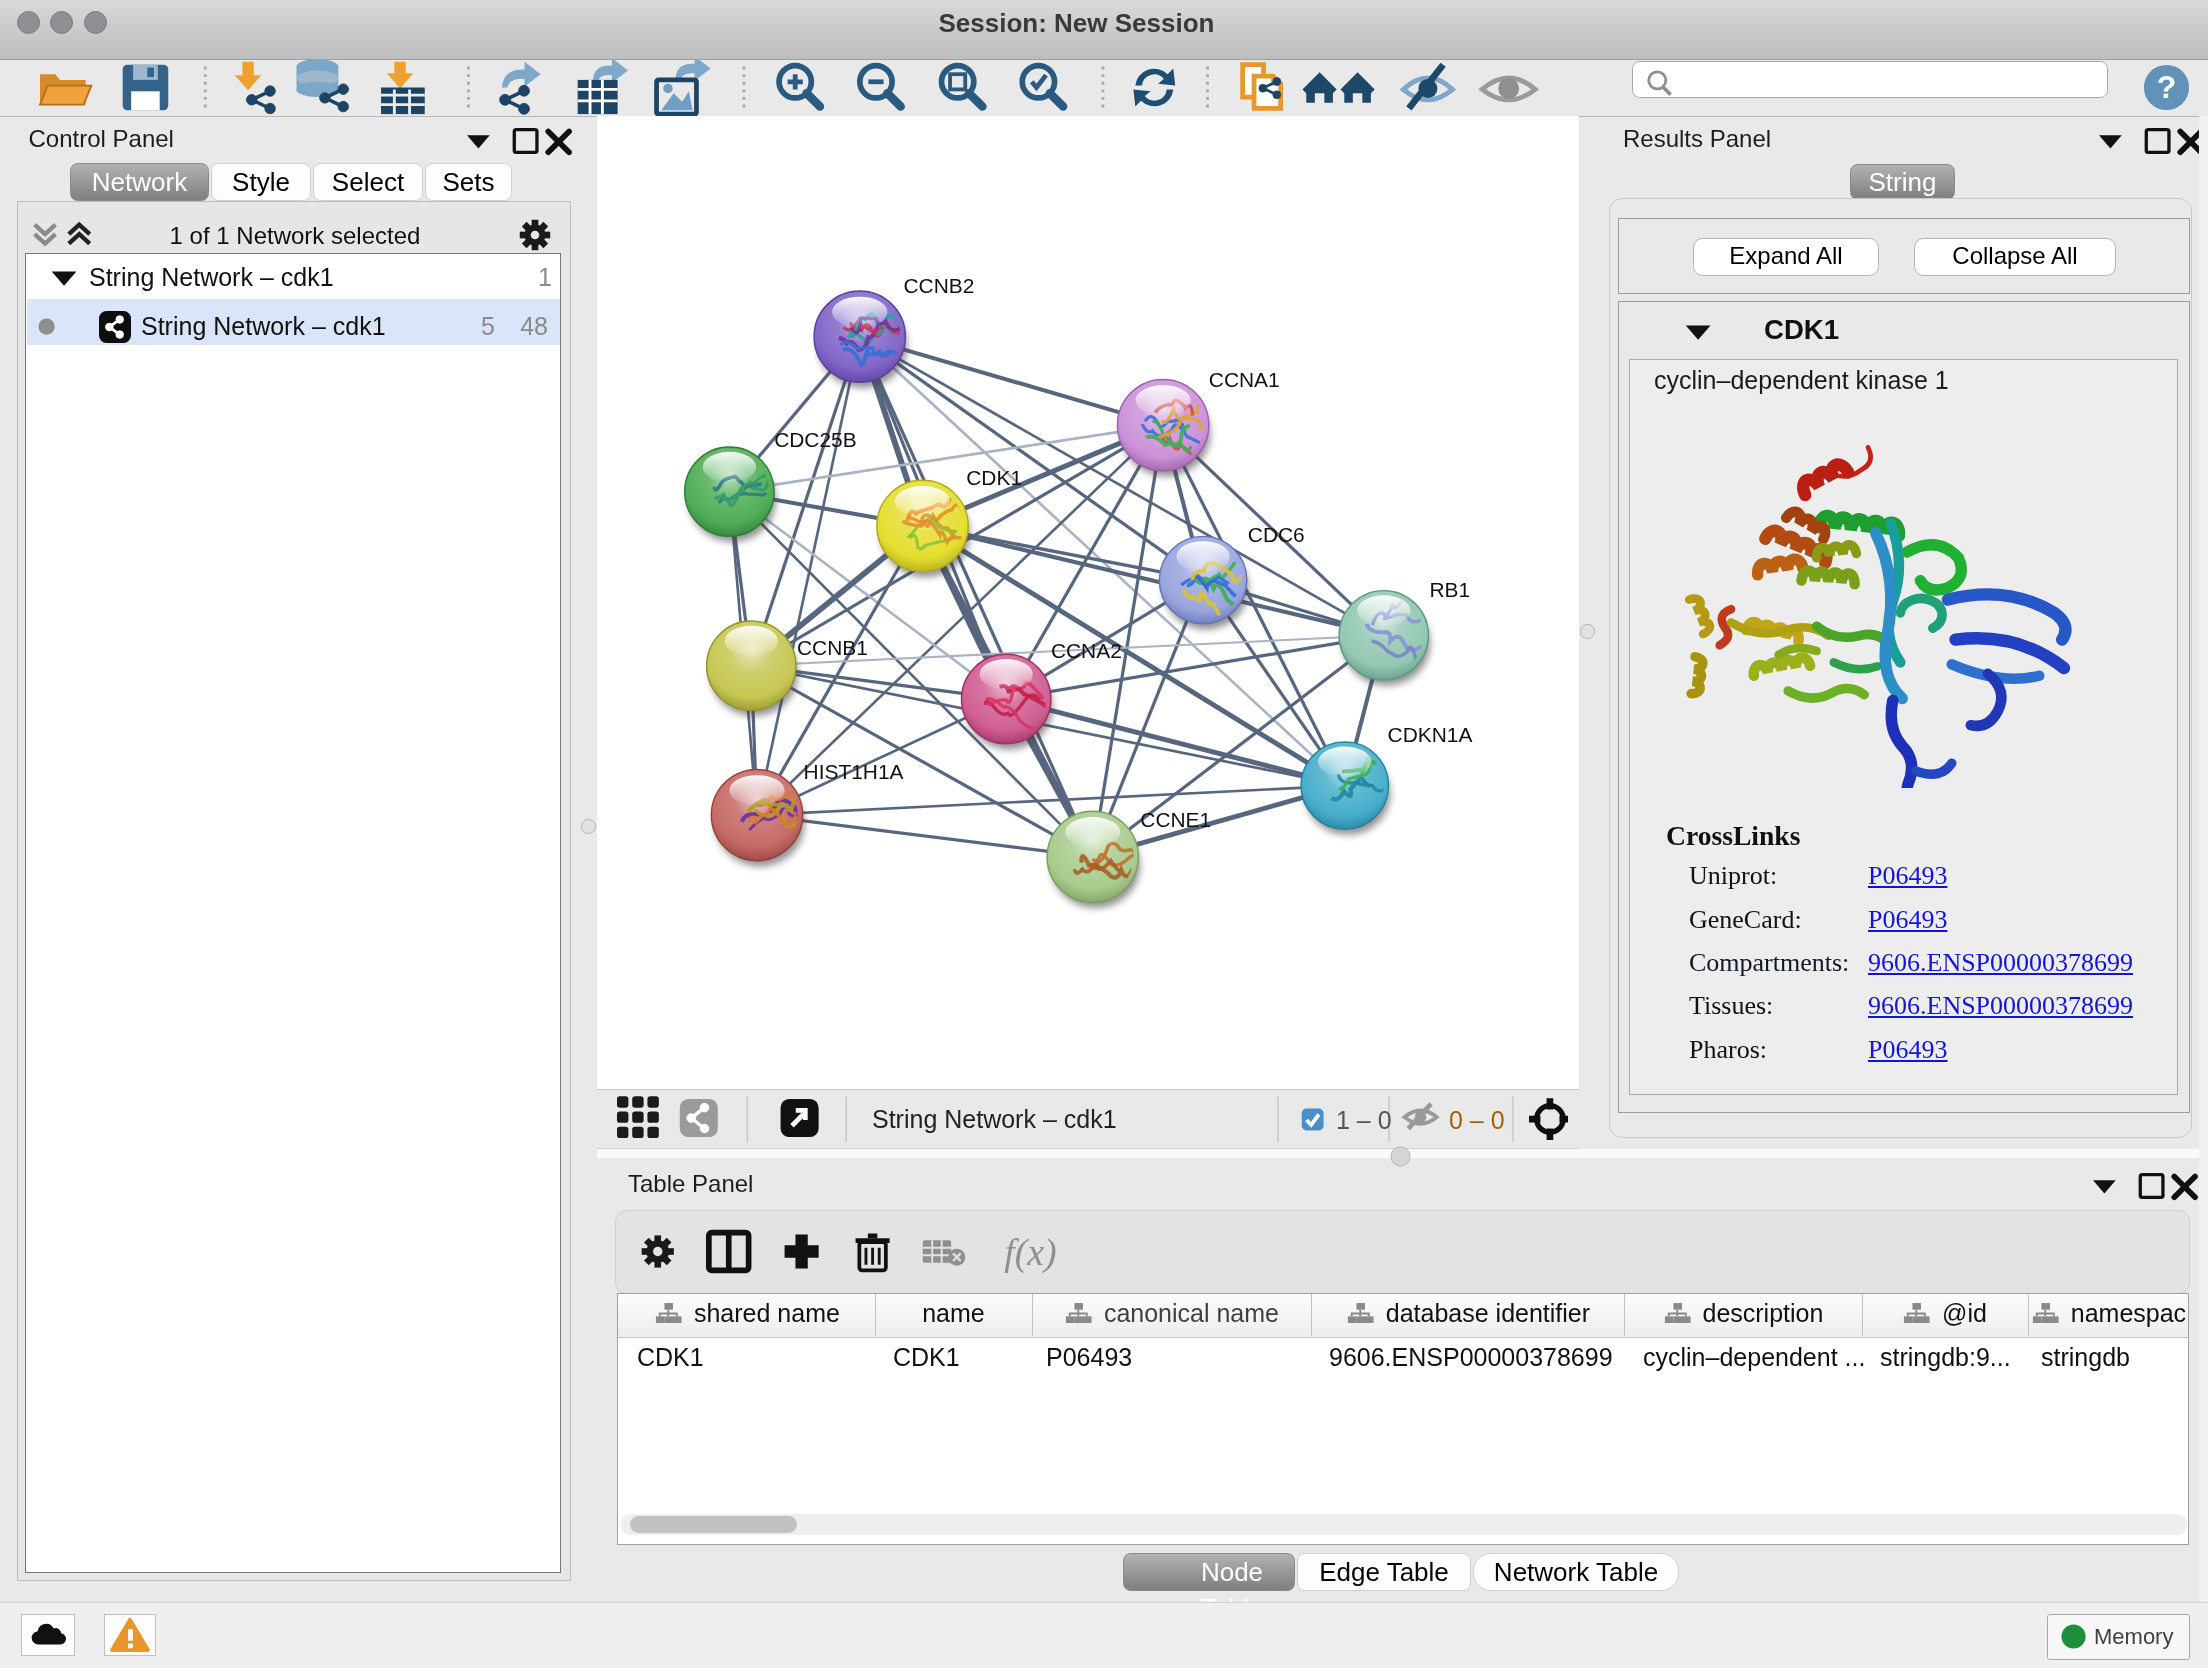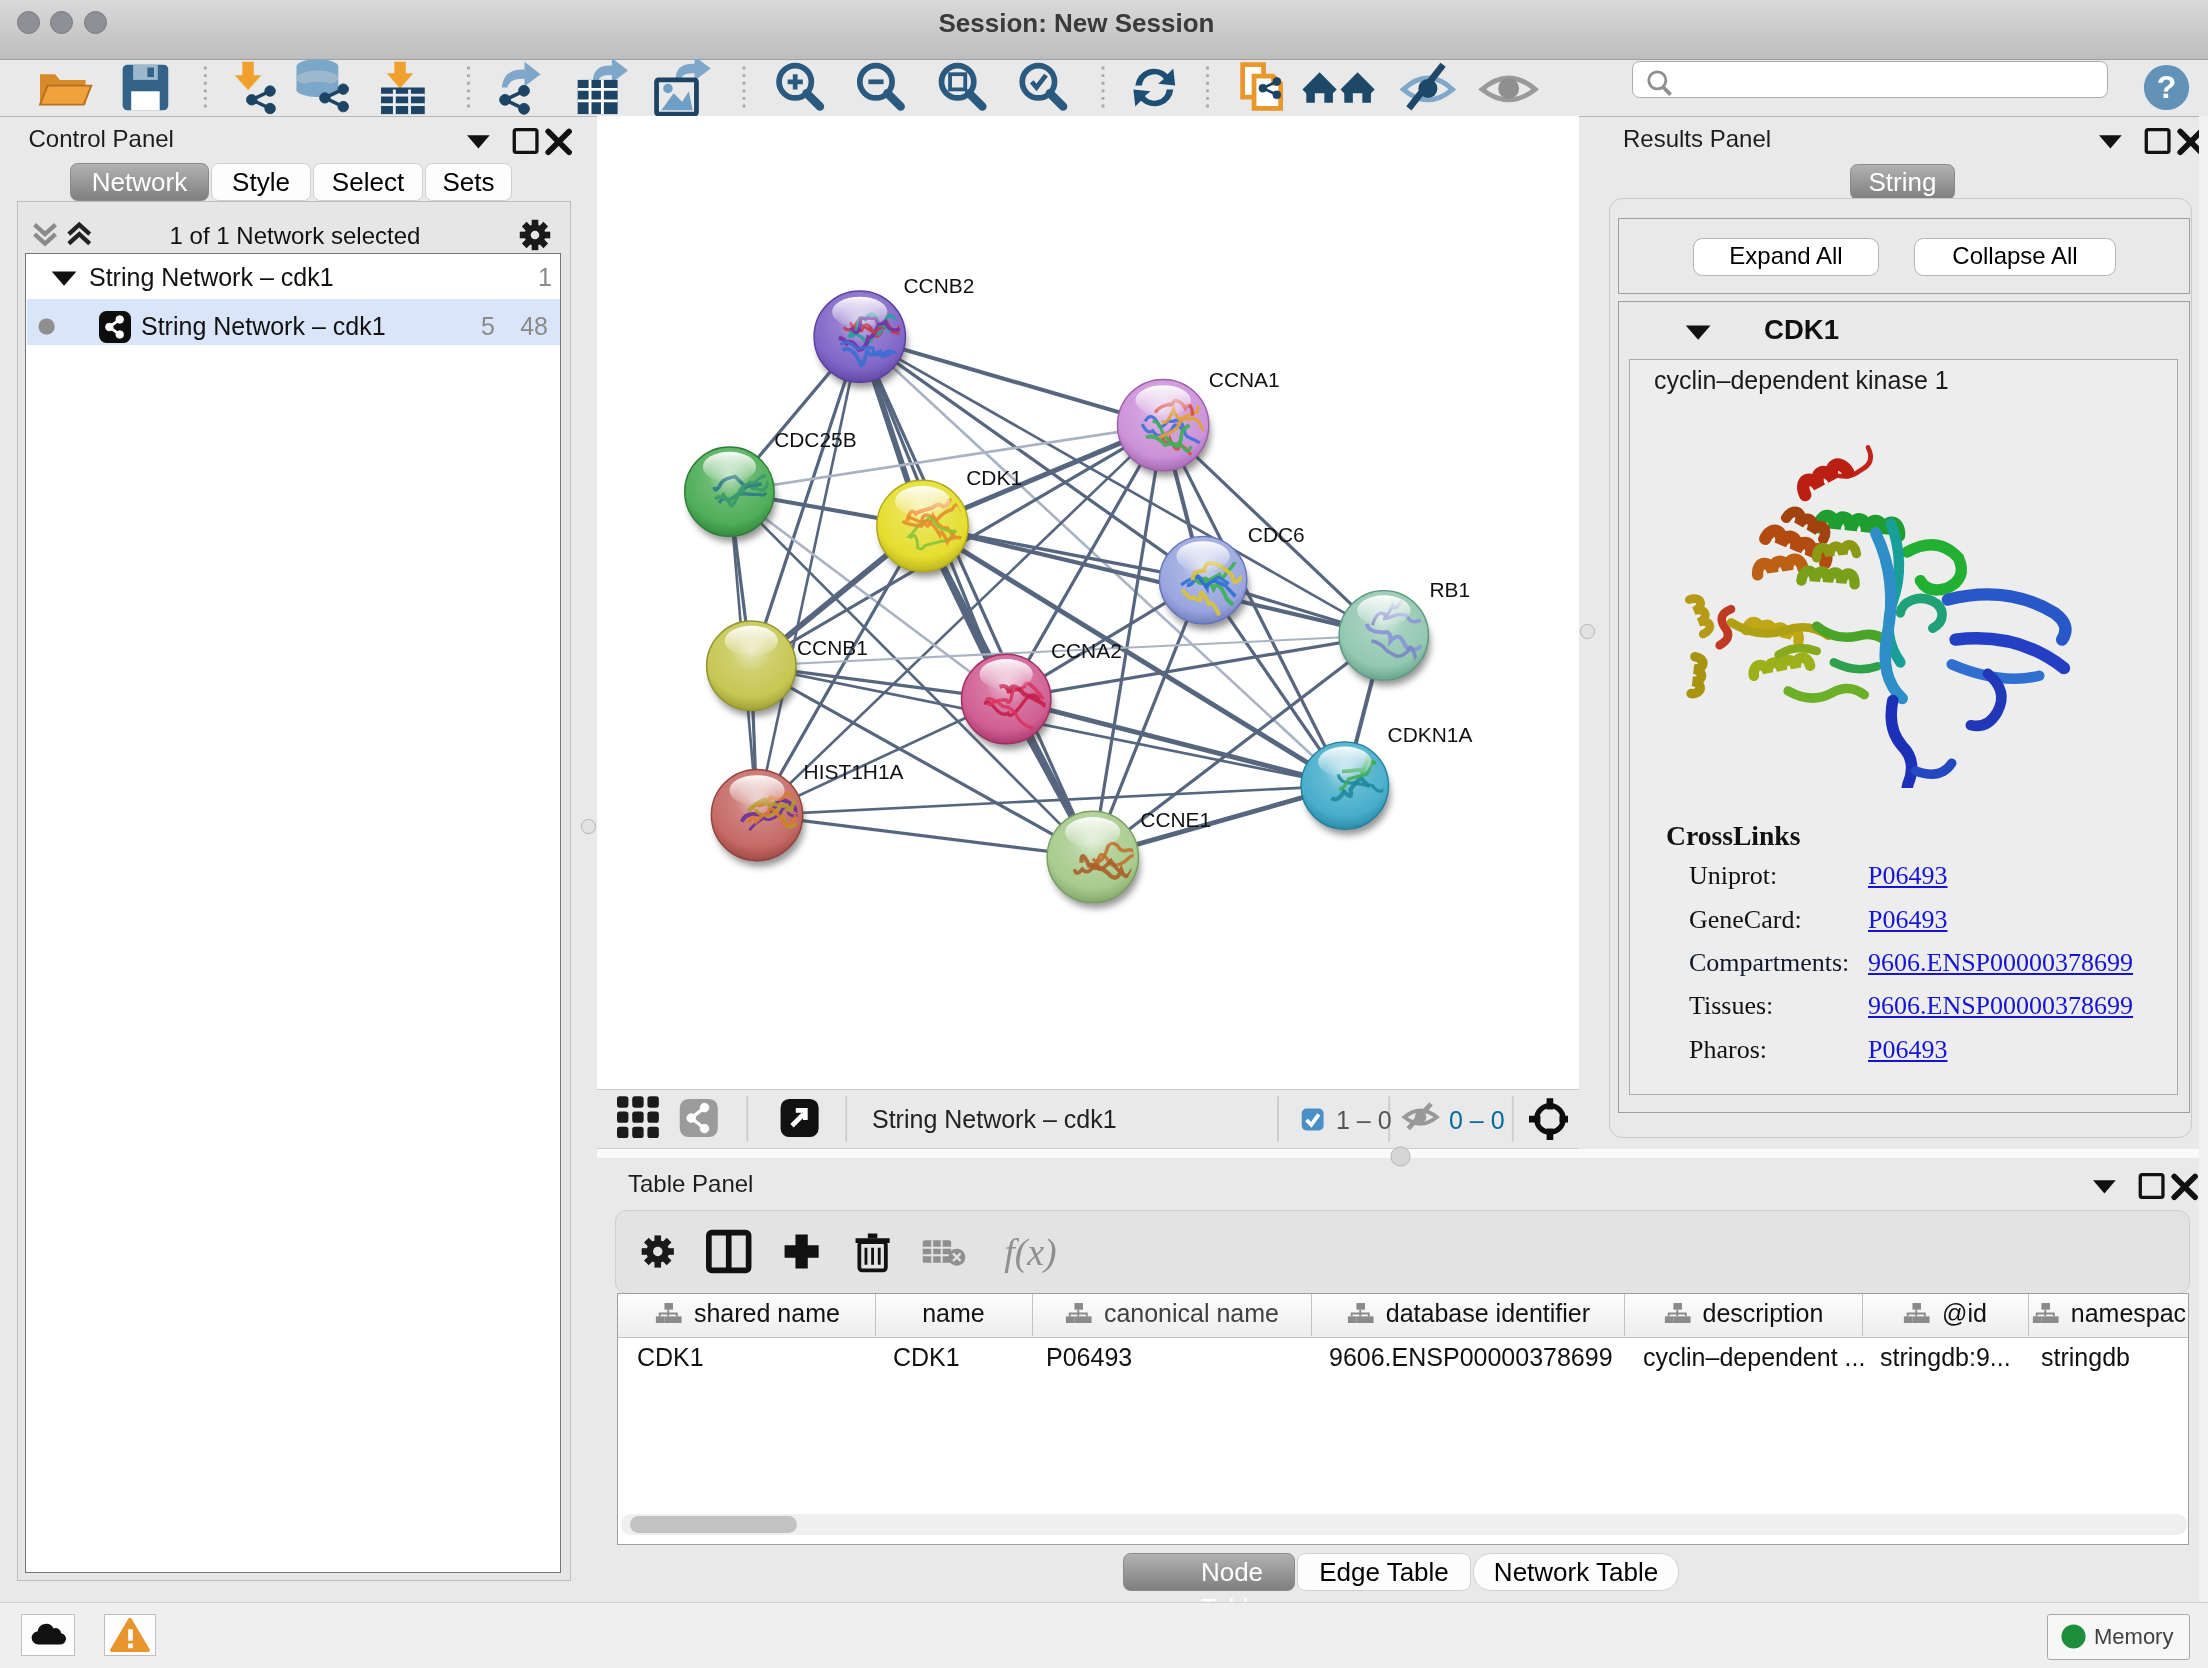--- a/index.html
+++ b/index.html
@@ -546,21 +546,21 @@
   <line x1="4" y1="24" x2="28" y2="-2" stroke="#7f7f7f" stroke-width="5"></line>
     </g>
  <line x1="942" y1="0" x2="942" y2="48" stroke="#cdcdcd" stroke-width="2"></line>
  <g transform="translate(981,24)" fill="none" stroke="#0d0d0d">
   <circle r="14" stroke-width="5.5"></circle>
   <path d="M0,-22 V-10 M0,10 V22 M-22,0 H-10 M10,0 H22" stroke-width="7"></path>
     </g>
 </svg>
 <div class="abs" style="left:872px;top:1105px;font-size:25px;color:#222;">String Network – cdk1</div>
 <div class="abs" style="left:1336px;top:1106px;font-size:25px;color:#555;">1 – 0</div>
-<div class="abs" style="left:1449px;top:1106px;font-size:25px;color:#0369a1;">0 – 0</div>
+<div class="abs" style="left:1449px;top:1106px;font-size:25px;color:#a16207;">0 – 0</div>
 <div class="abs" style="left:597px;top:1149px;width:1611px;height:8.6px;background:#fafafa;"></div>
 <svg class="abs" style="left:1389px;top:1145px" width="23" height="23" viewBox="0 0 24 24">
     <circle cx="12" cy="12" r="10" fill="#d6d6d6" stroke="#b4b4b4"></circle>
   </svg>
 <svg class="abs" style="left:580px;top:818px" width="17" height="17" viewBox="0 0 18 18">
     <circle cx="9" cy="9" r="7.5" fill="#e2e2e2" stroke="#b0b0b0"></circle>
   </svg>
 <svg class="abs" style="left:1579px;top:623px" width="17" height="17" viewBox="0 0 18 18">
     <circle cx="9" cy="9" r="7.5" fill="#e2e2e2" stroke="#b0b0b0"></circle>
   </svg>

